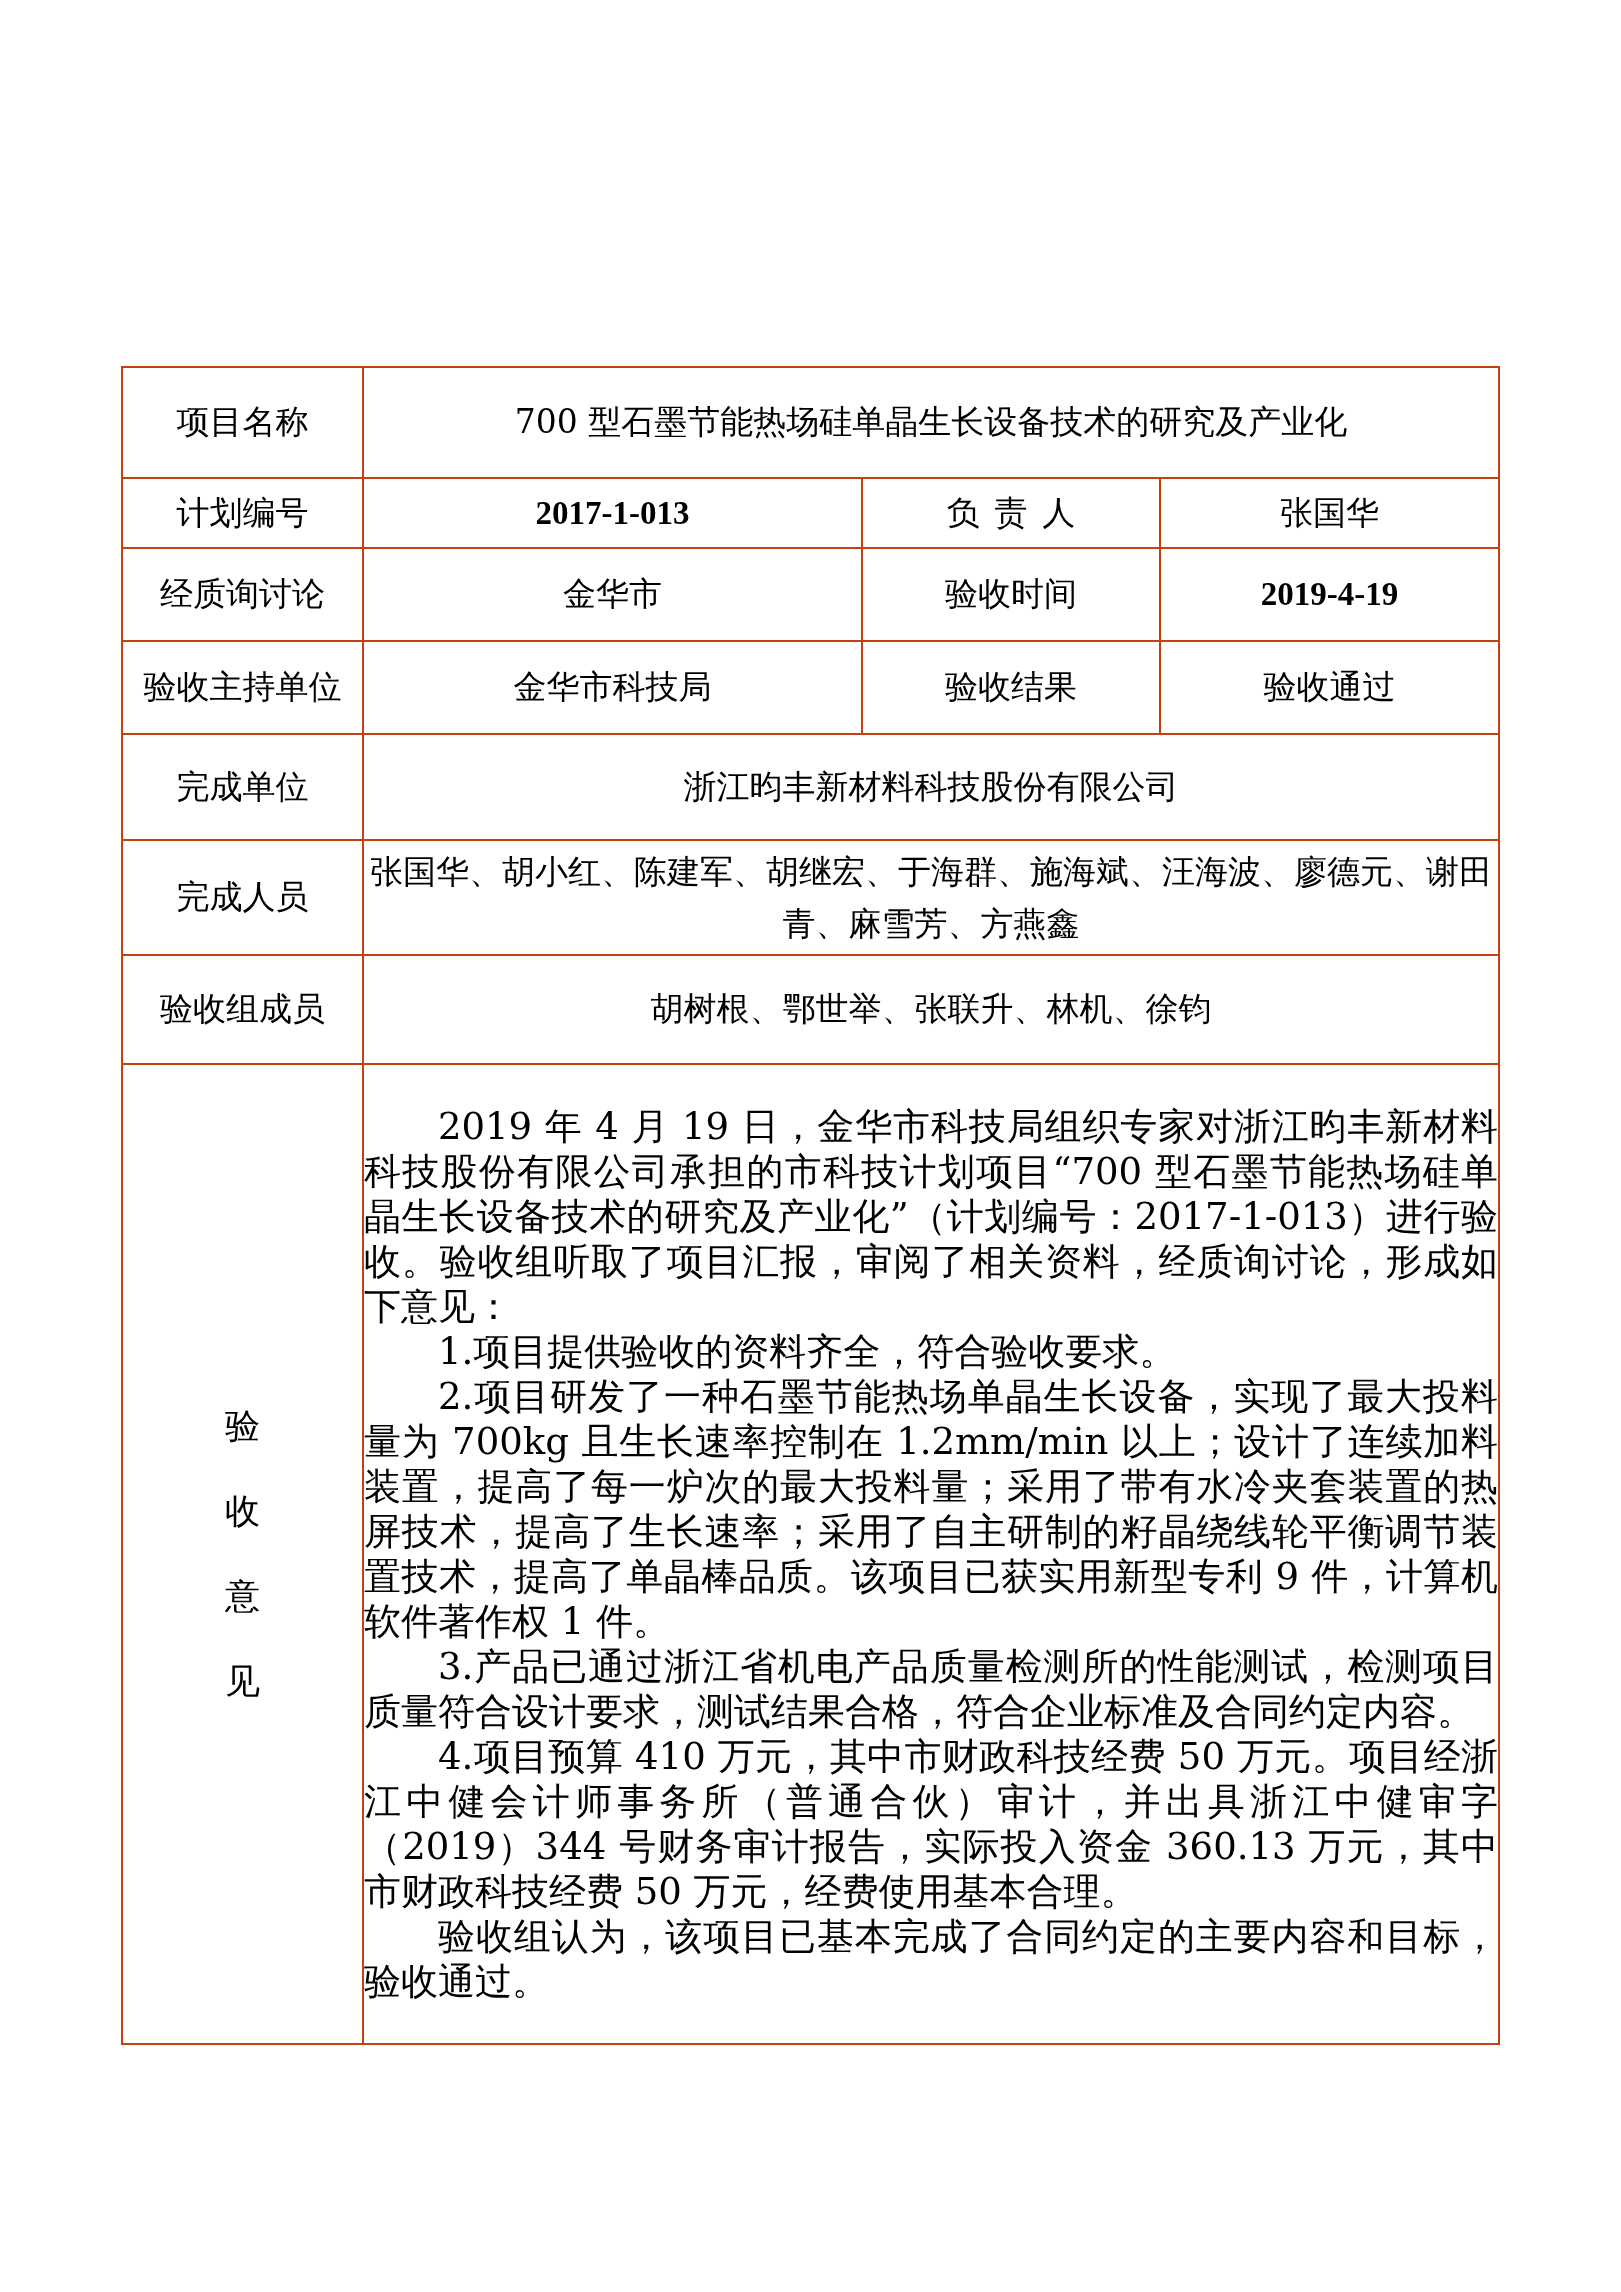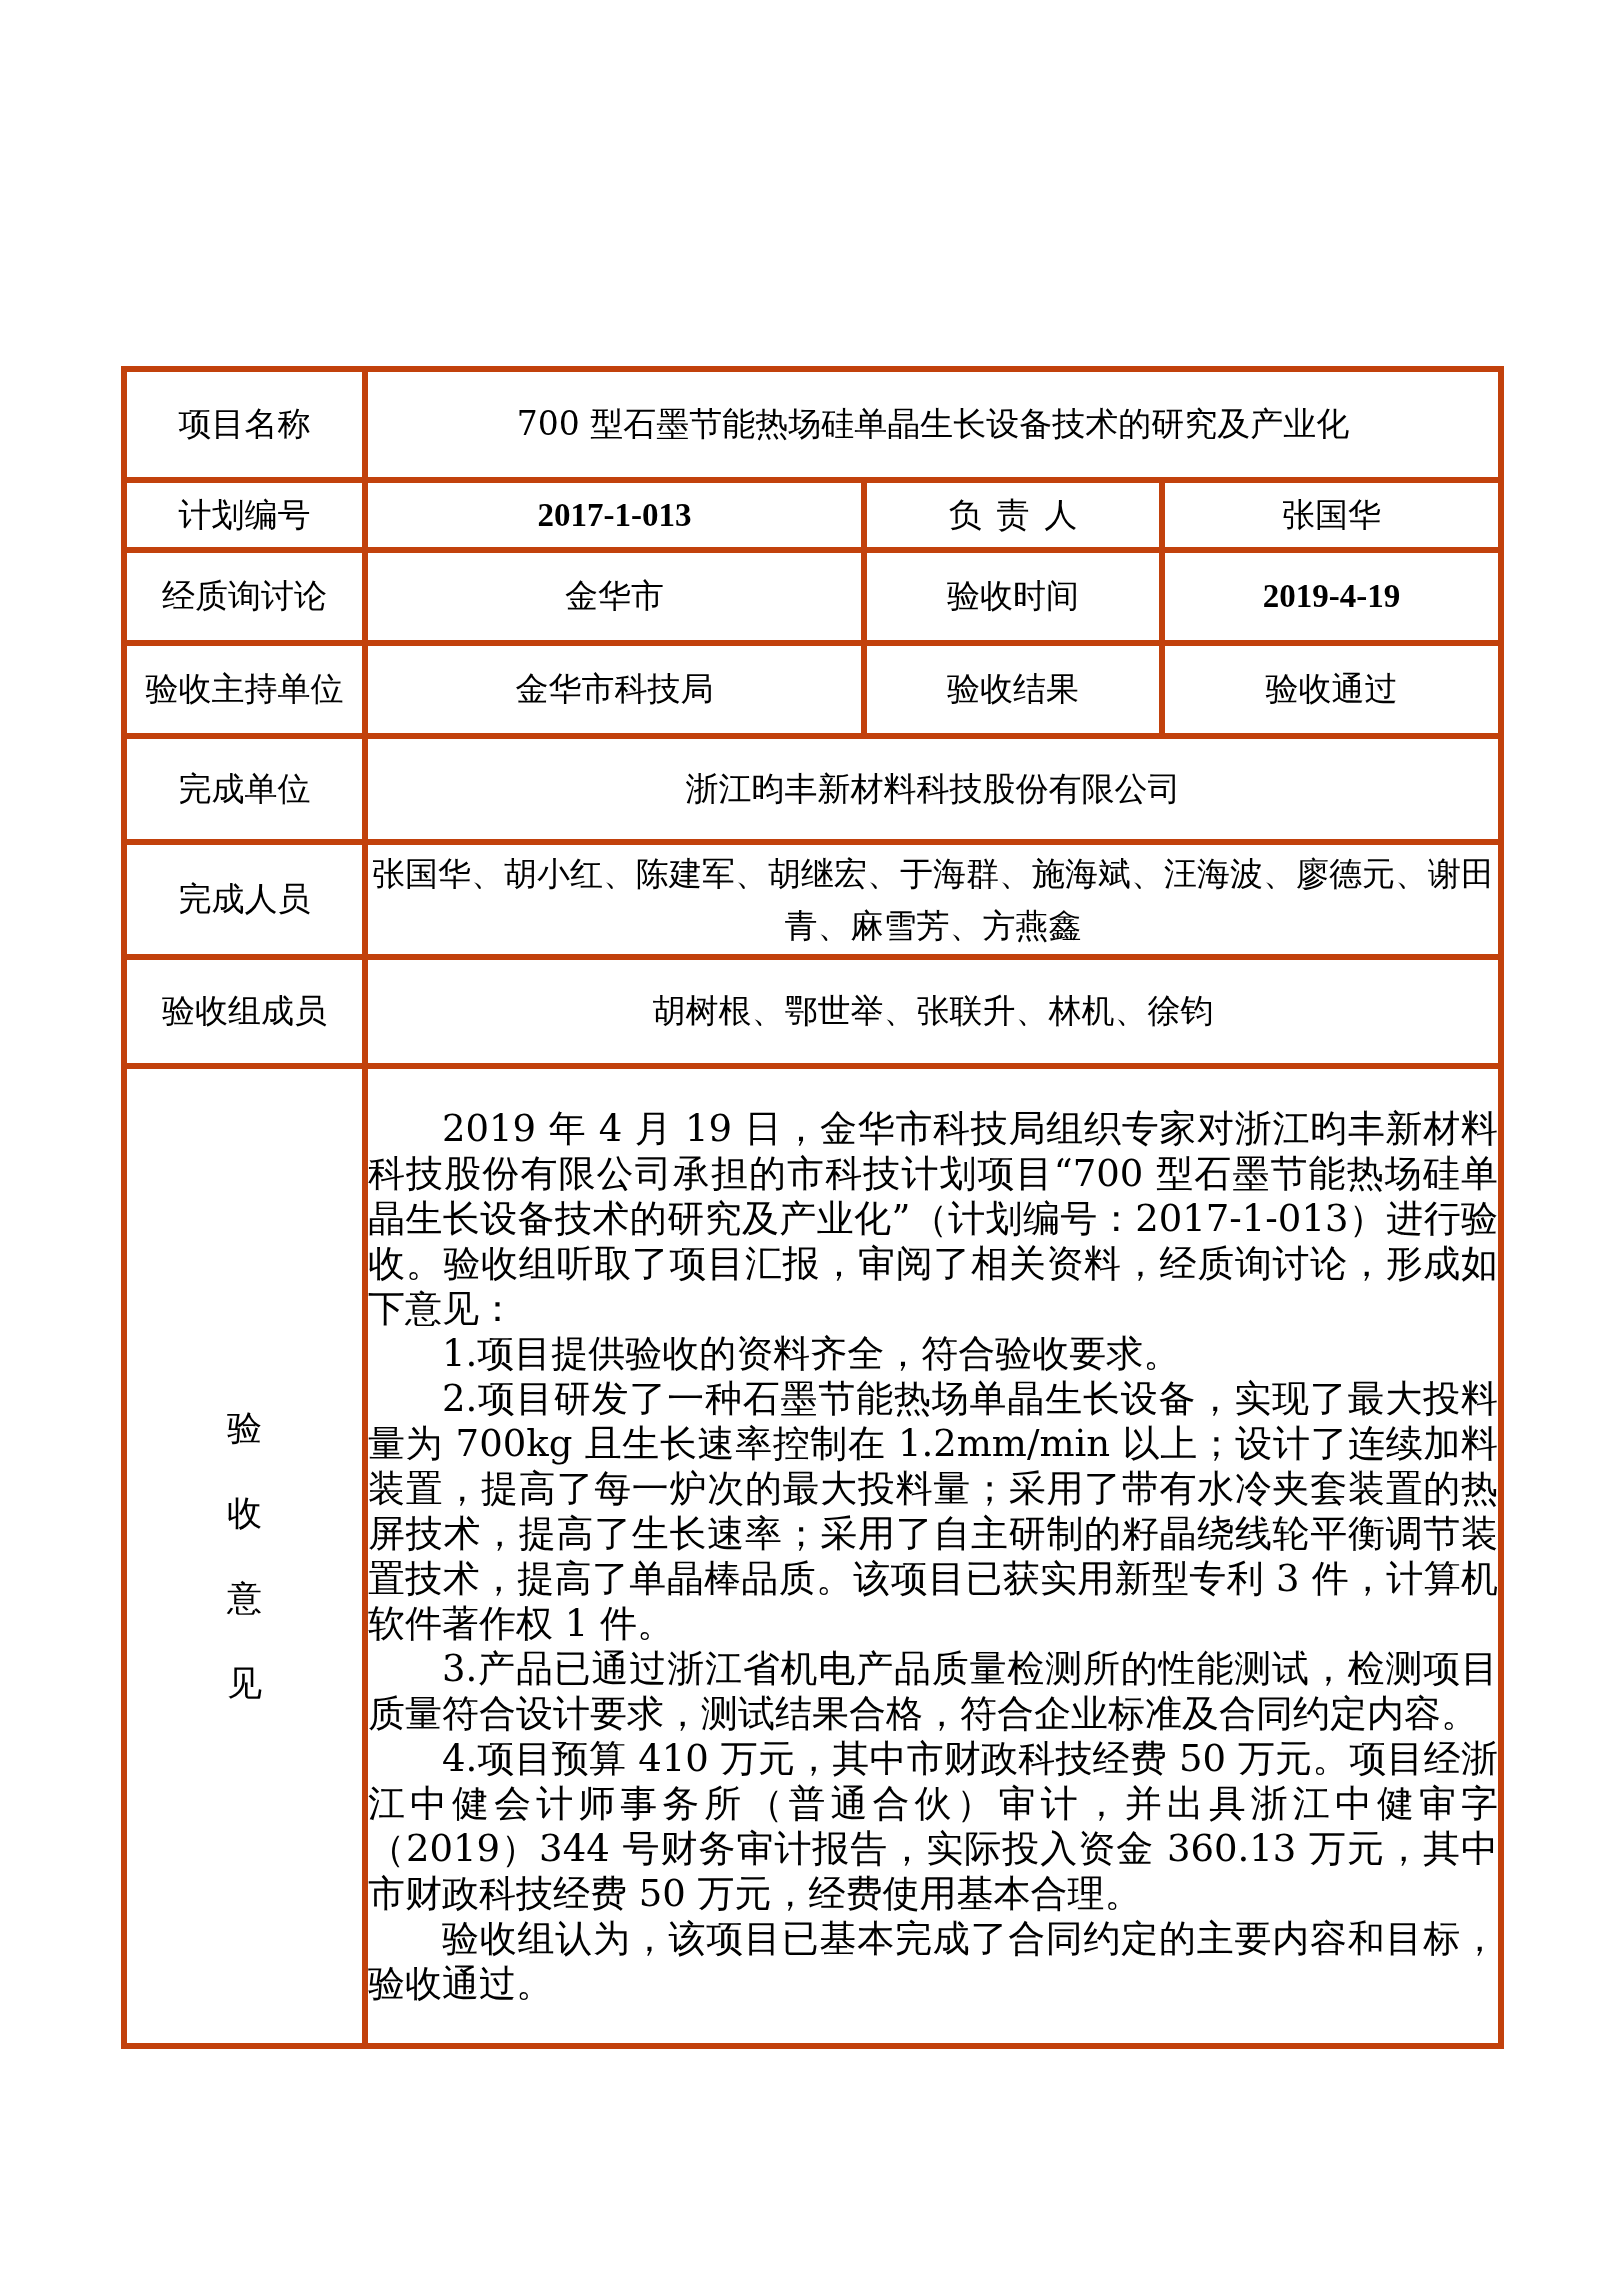--- a/index.html
+++ b/index.html
@@ -27,21 +27,21 @@
   table.doc-table{
     position:absolute;
     left:121px;
     top:366px;
     width:1377px;
     border-collapse:collapse;
     table-layout:fixed;
     border:2.9px solid #000;
   }
   .doc-table td{
-    border:6px solid #c2410c;
+    border:2px solid #c2410c;
     font-size:33px;
     vertical-align:middle;
     padding:0;
     overflow:hidden;
   }
   col.c1{width:241px;}
   col.c2{width:499px;}
   col.c3{width:298px;}
   col.c4{width:339px;}
   tr.r1{height:111px;}
@@ -144,21 +144,21 @@
         <span class="opinion-stack">
           <span>验</span>
           <span>收</span>
           <span>意</span>
           <span>见</span>
         </span>
       </td>
       <td class="opinion-cell" colspan="3">
         <p>2019 年 4 月 19 日，金华市科技局组织专家对浙江昀丰新材料科技股份有限公司承担的市科技计划项目“700 型石墨节能热场硅单晶生长设备技术的研究及产业化”（计划编号：2017-1-013）进行验收。验收组听取了项目汇报，审阅了相关资料，经质询讨论，形成如下意见：</p>
         <p>1.项目提供验收的资料齐全，符合验收要求。</p>
-        <p>2.项目研发了一种石墨节能热场单晶生长设备，实现了最大投料量为 700kg 且生长速率控制在 1.2mm/min 以上；设计了连续加料装置，提高了每一炉次的最大投料量；采用了带有水冷夹套装置的热屏技术，提高了生长速率；采用了自主研制的籽晶绕线轮平衡调节装置技术，提高了单晶棒品质。该项目已获实用新型专利 3 件，计算机软件著作权 1 件。</p>
+        <p>2.项目研发了一种石墨节能热场单晶生长设备，实现了最大投料量为 700kg 且生长速率控制在 1.2mm/min 以上；设计了连续加料装置，提高了每一炉次的最大投料量；采用了带有水冷夹套装置的热屏技术，提高了生长速率；采用了自主研制的籽晶绕线轮平衡调节装置技术，提高了单晶棒品质。该项目已获实用新型专利 9 件，计算机软件著作权 1 件。</p>
         <p>3.产品已通过浙江省机电产品质量检测所的性能测试，检测项目质量符合设计要求，测试结果合格，符合企业标准及合同约定内容。</p>
         <p>4.项目预算 410 万元，其中市财政科技经费 50 万元。项目经浙江中健会计师事务所（普通合伙）审计，并出具浙江中健审字（2019）344 号财务审计报告，实际投入资金 360.13 万元，其中市财政科技经费 50 万元，经费使用基本合理。</p>
         <p>验收组认为，该项目已基本完成了合同约定的主要内容和目标，验收通过。</p>
       </td>
     </tr>
   </tbody>
     </table>
 
 </div>
 

